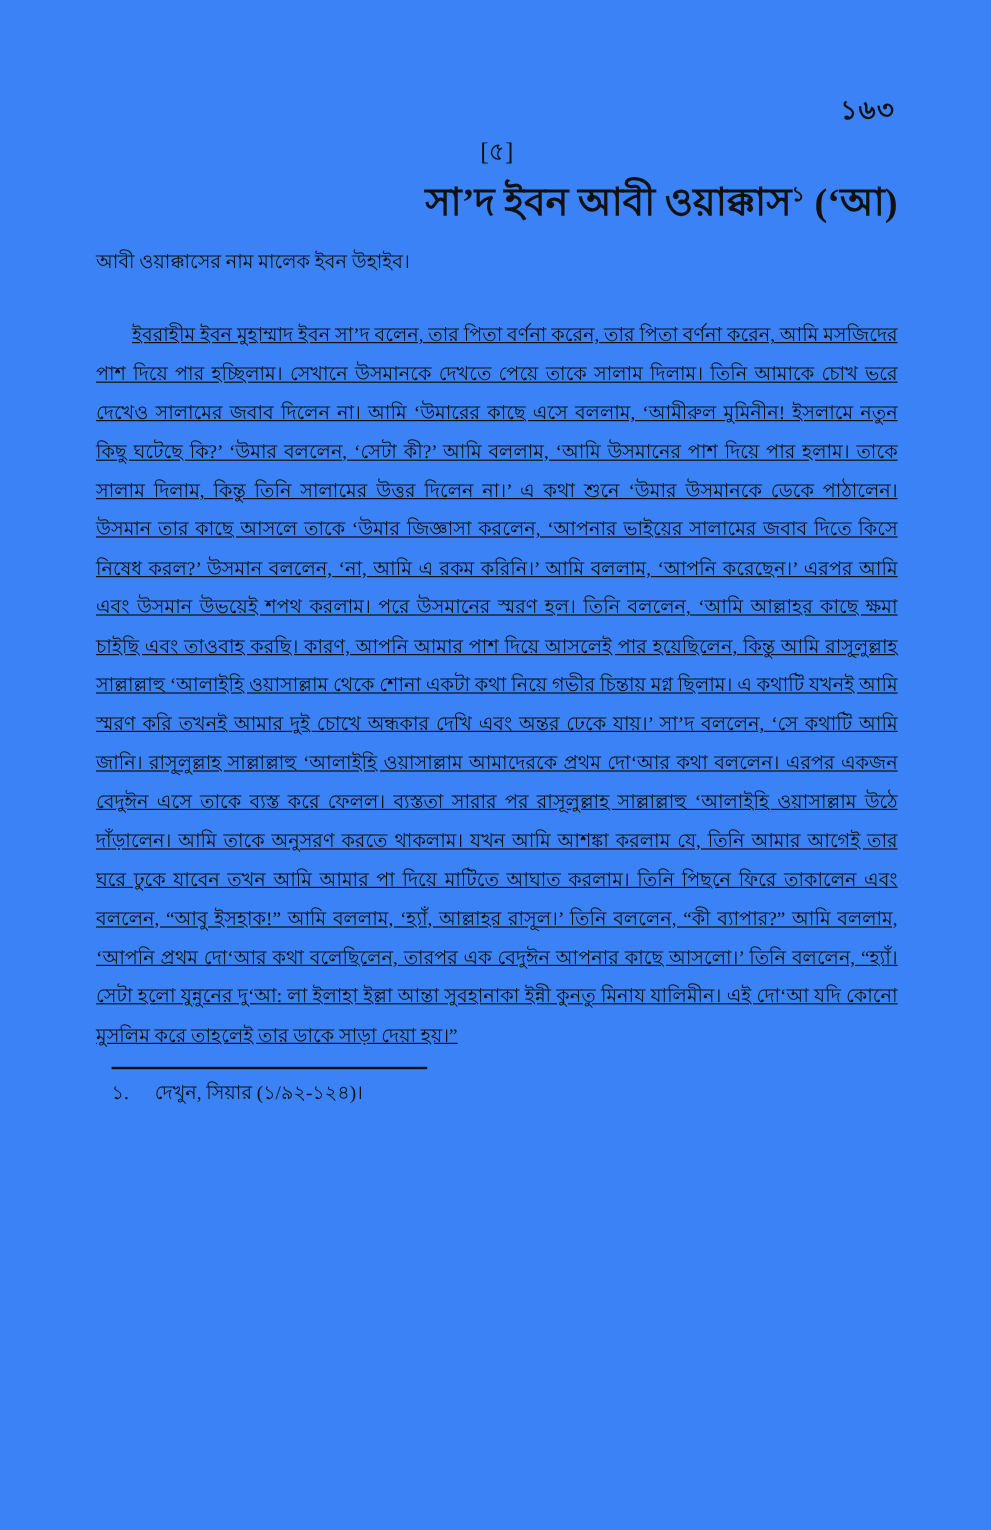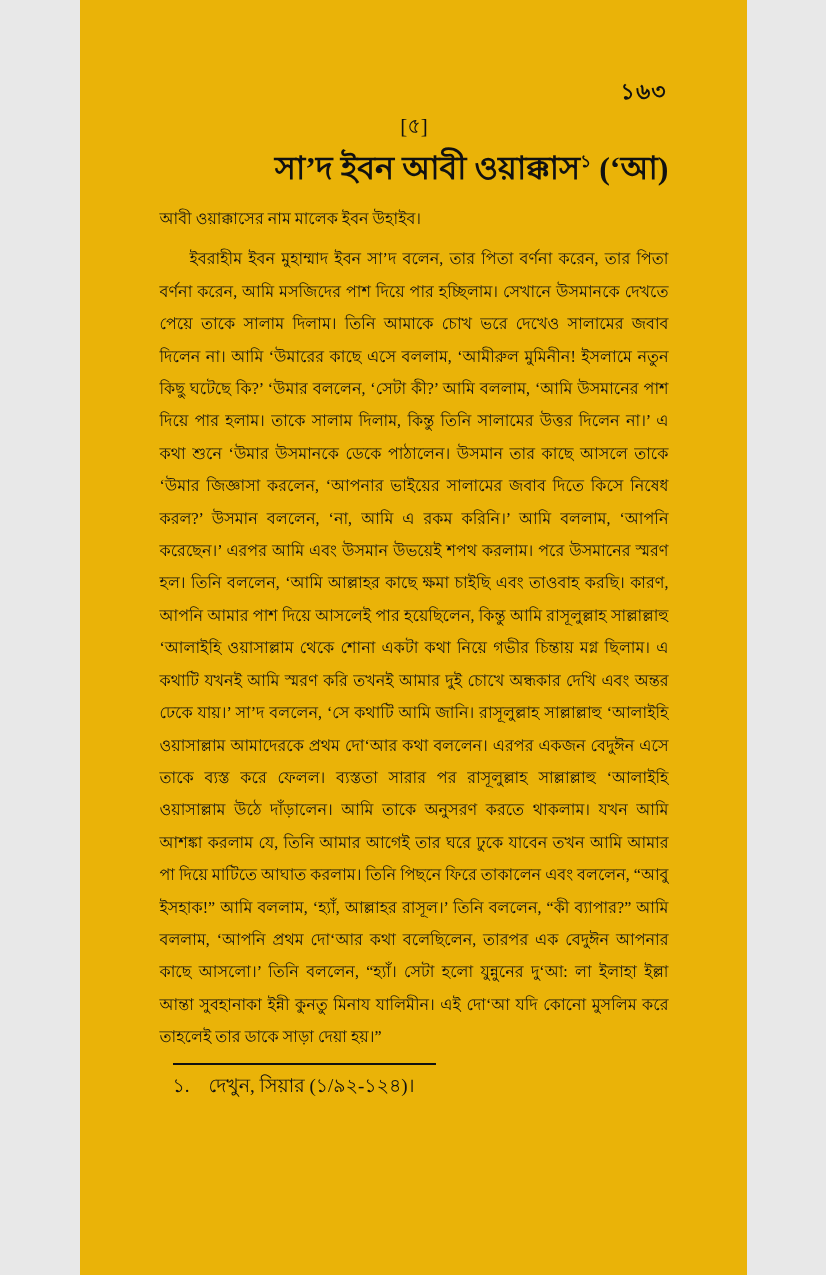--- a/index.html
+++ b/index.html
@@ -2,24 +2,24 @@
 <html lang="bn"><head>
 <meta charset="utf-8">
 <style>
   html, body {
     margin: 0;
     padding: 0;
     background: #e8e8e8;
   }
   .page {
     position: relative;
-    width: 667px;
+    width: 826px;
     height: 1275px;
     margin: 0 auto;
-    background: #eab308;
+    background: #3b82f6;
     color: #111111;
     font-family: "Liberation Serif", "DejaVu Serif", serif;
     overflow: hidden;
     box-sizing: border-box;
   }
   .page-number {
     position: absolute;
     top: 74px;
     right: 80px;
     font-size: 22px;
@@ -55,30 +55,30 @@
     margin: 0;
   }
   .para-first {
     margin-top: 13px;
     text-indent: 0;
   }
   .para-indent {
     text-indent: 30px;
   }
   .para-2 { margin-top: 9px; }
-  .para-3 { margin-top: 8px; }
+  .para-3 { margin-top: 29px; text-decoration: underline; }
   .footnote-rule {
     width: 263px;
     border: 0;
     border-top: 2px solid #111111;
     margin: 9px 0 0 13px;
   }
   .footnote {
     margin-top: 7px;
-    font-size: 19px;
+    font-size: 16px;
     line-height: 28px;
     padding-left: 13px;
   }
   .fn-marker {
     display: inline-block;
     min-width: 36px;
   }
 </style>
 </head>
 <body>

